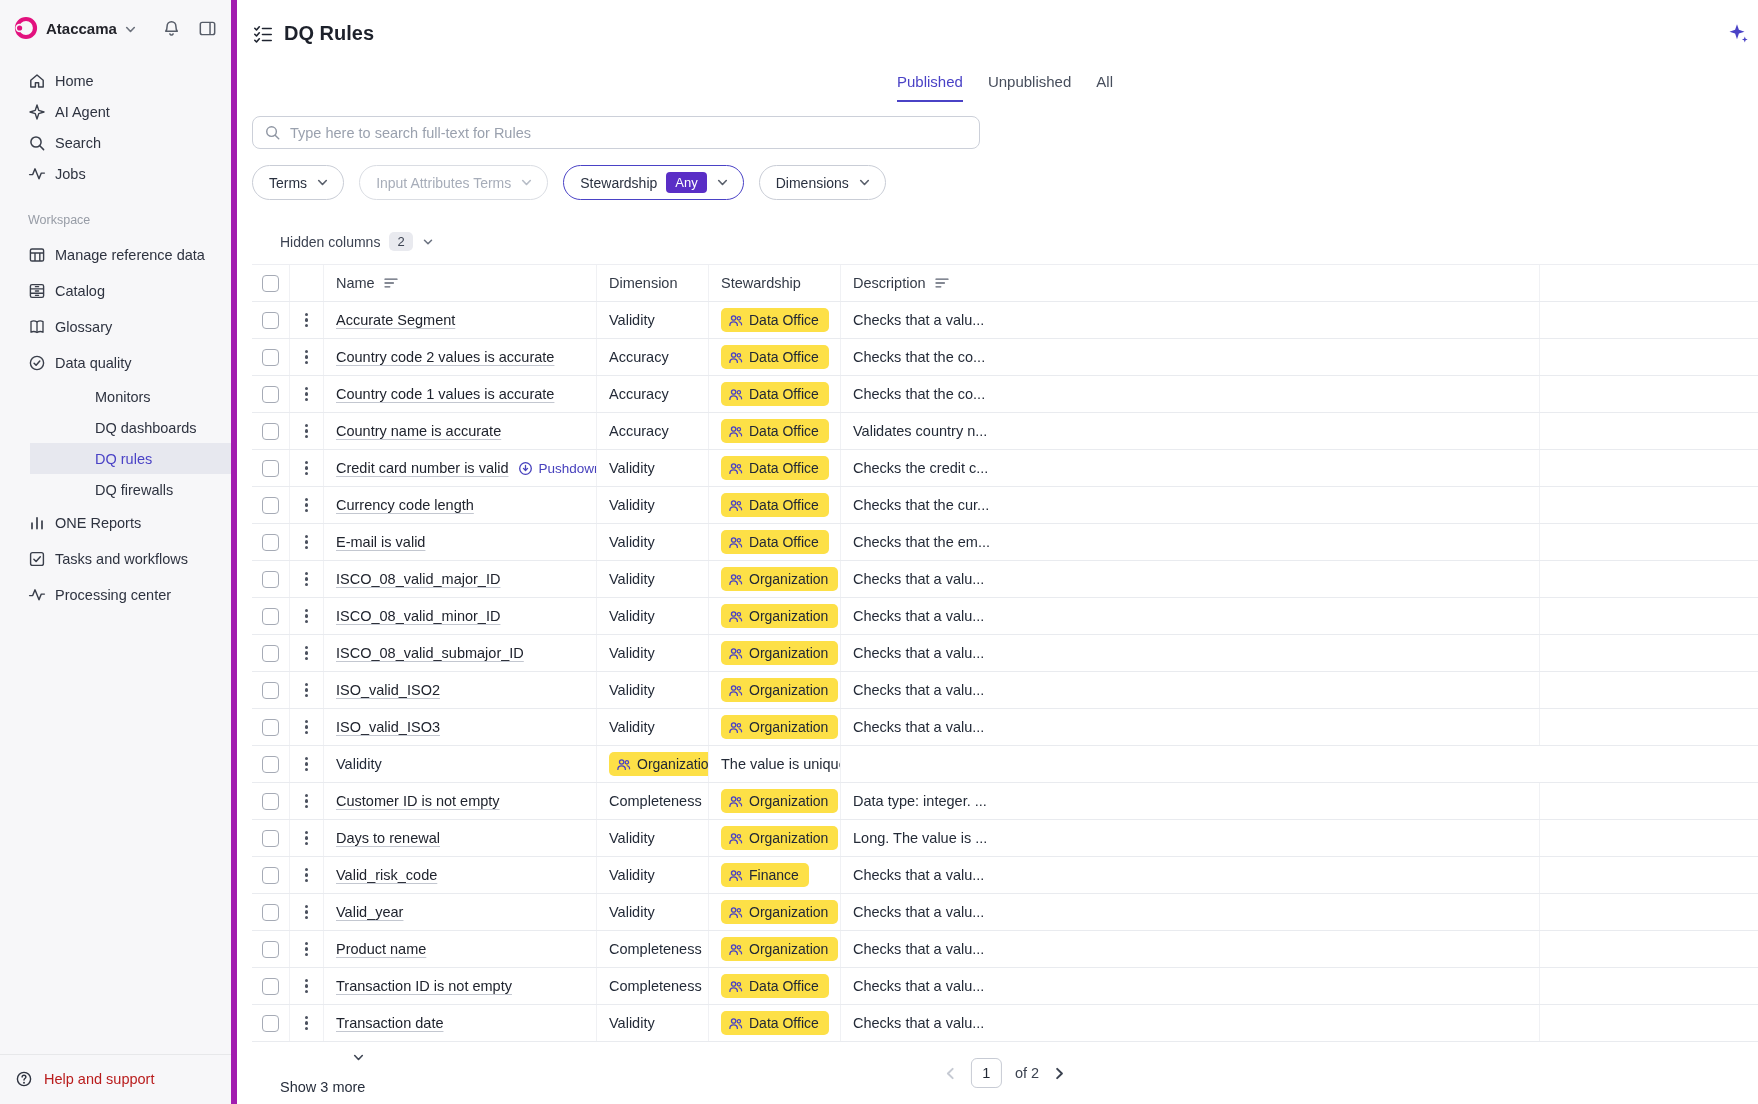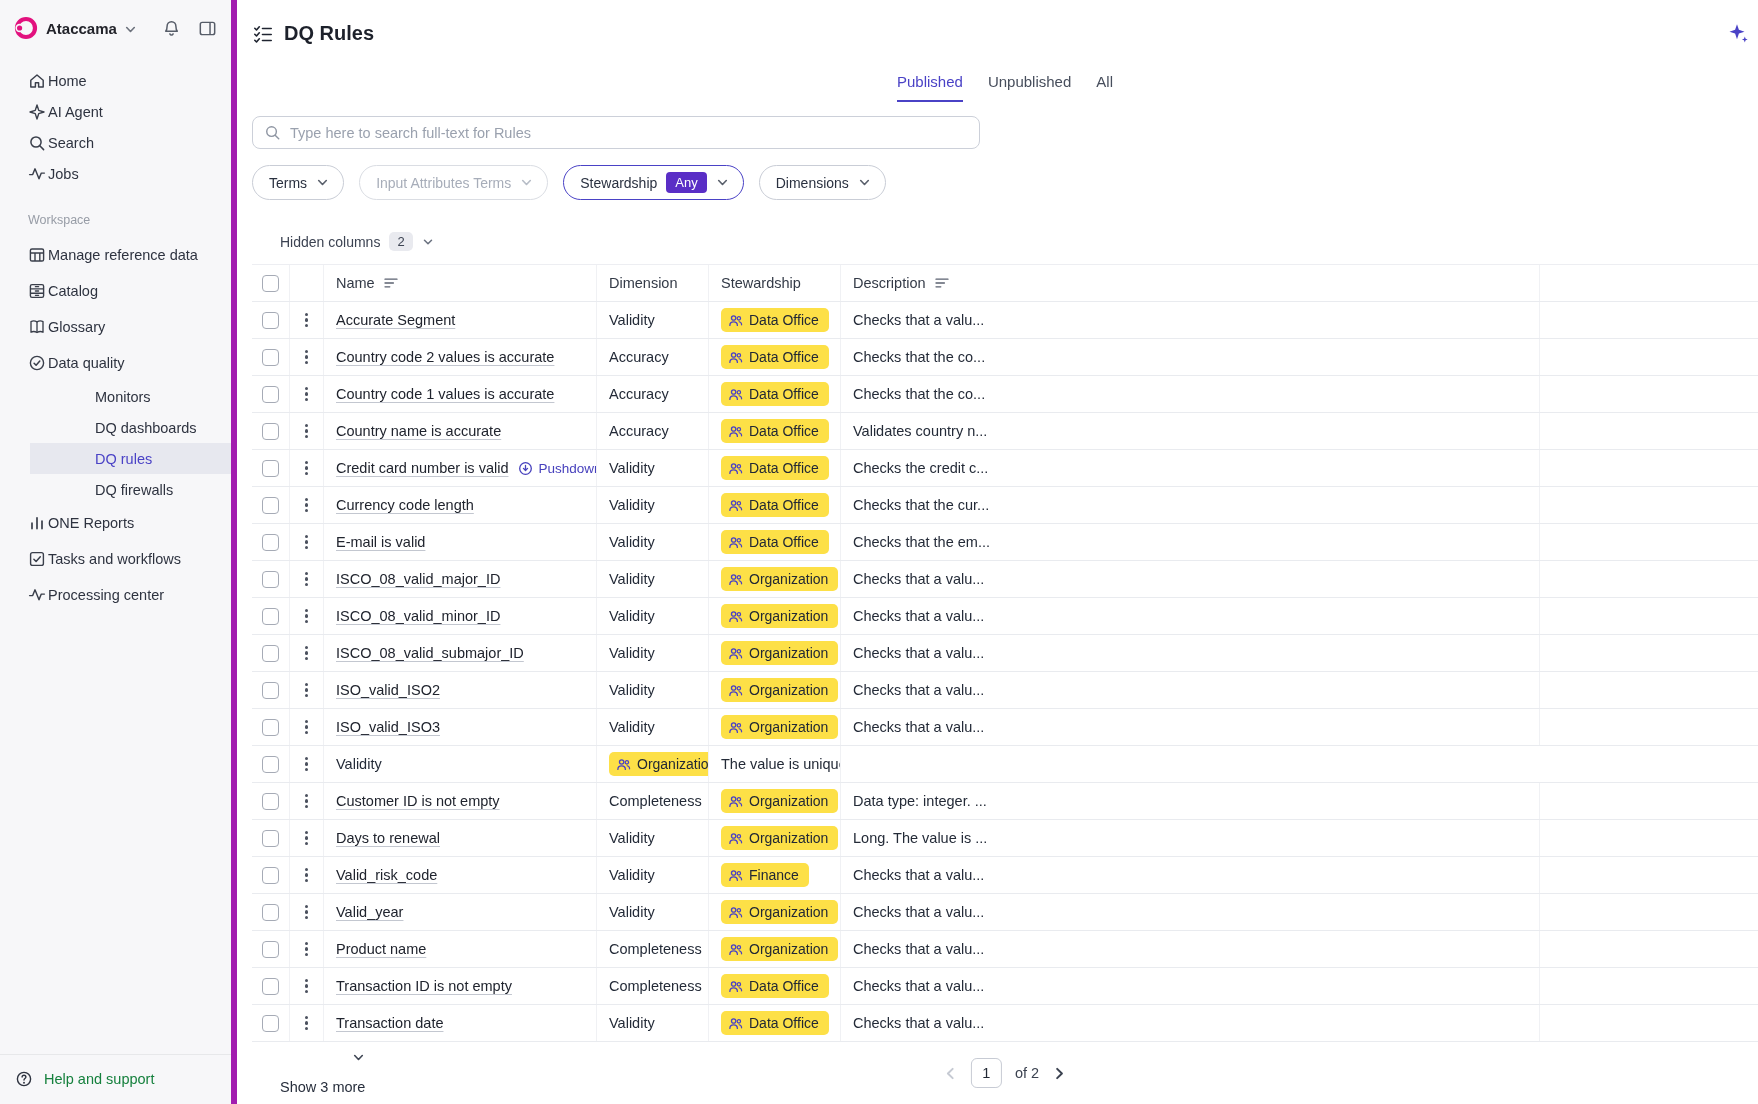--- a/index.html
+++ b/index.html
@@ -22,39 +22,39 @@
     height: 100%;
   }
   .sb-top { display: flex; align-items: center; gap: 7px; padding: 15px 14px 8px 13px; }
   .logo { width: 26px; height: 26px; flex: none; }
   .brand { font-size: 15px; font-weight: 700; color: #23242b; }
   .sb-chev { width: 13px; height: 13px; color: #6d727d; margin-top: 2px; }
   .sb-spacer { flex: 1; }
   .sb-iconbtn { width: 19px; height: 19px; color: #565c68; cursor: pointer; margin-left: 10px; }
   .nav { padding-top: 16px; flex: 1; overflow: hidden; }
   .nav-item {
-    display: flex; align-items: center; gap: 2px;
+    display: flex; align-items: center; gap: 9px;
     height: 31px; padding: 0 12px 0 28px;
     font-size: 14.5px; color: #2e3340; cursor: pointer; white-space: nowrap;
   }
   .nav-item .ni { width: 18px; height: 18px; color: #3a3f4b; flex: none; }
   .section-label { font-size: 12.5px; color: #979ca6; padding: 24px 0 10px 28px; }
   .nav-item.ws { height: 36px; }
   .sub-item {
     display: flex; align-items: center;
     height: 31px; padding-left: 65px;
     font-size: 14.5px; color: #2e3340; cursor: pointer; white-space: nowrap; margin-left: 30px;
   }
   .sub-item.active { background: #e7e8ef; color: var(--accent, #4a42c6); font-weight: 500; }
   .sb-help {
     margin-top: auto;
     border-top: 1px solid #e7e8ea;
     padding: 15px 12px 16px 15px;
     display: flex; align-items: center; gap: 11px;
-    font-size: 14.5px; color: #15803d; cursor: pointer;
+    font-size: 14.5px; color: #b91c1c; cursor: pointer;
   }
   .sb-help .ni { width: 18px; height: 18px; color: #2e3340; }
 
   
   .main { flex: 1; min-width: 0; position: relative; display: flex; flex-direction: column; padding-left: 15px; }
   .page-header { display: flex; align-items: center; gap: 10px; padding-top: 22px; }
   .page-header .hicon { width: 22px; height: 22px; color: #1f2430; }
   .page-title { font-size: 20px; font-weight: 700; color: #1d212b; }
   .top-sparkle { position: absolute; top: 22px; right: 9px; width: 22px; height: 22px; color: var(--accent, #4a42c6); cursor: pointer; }
 

